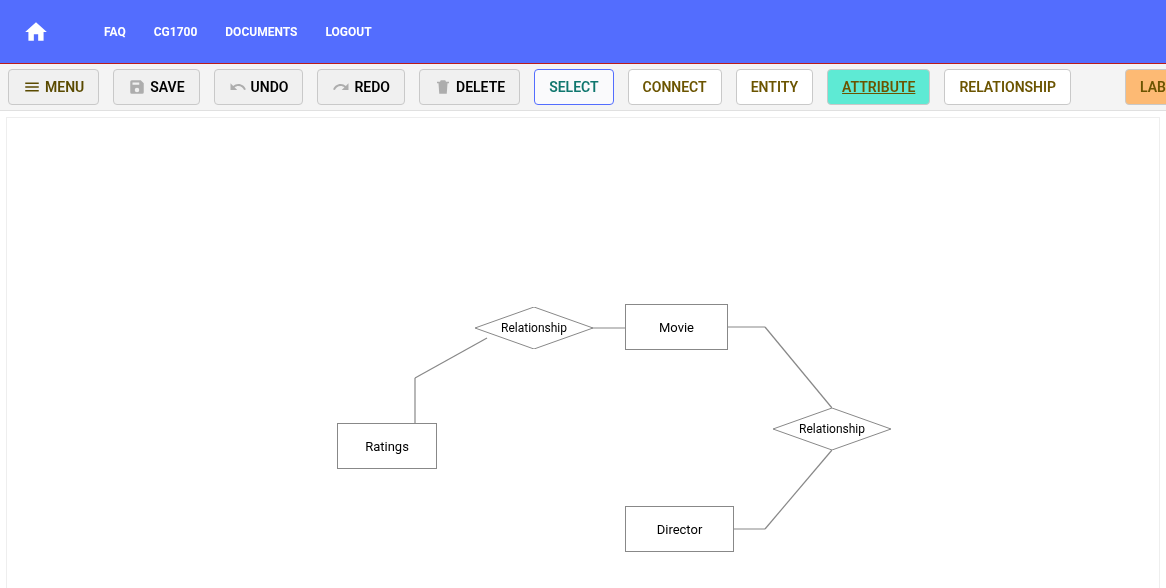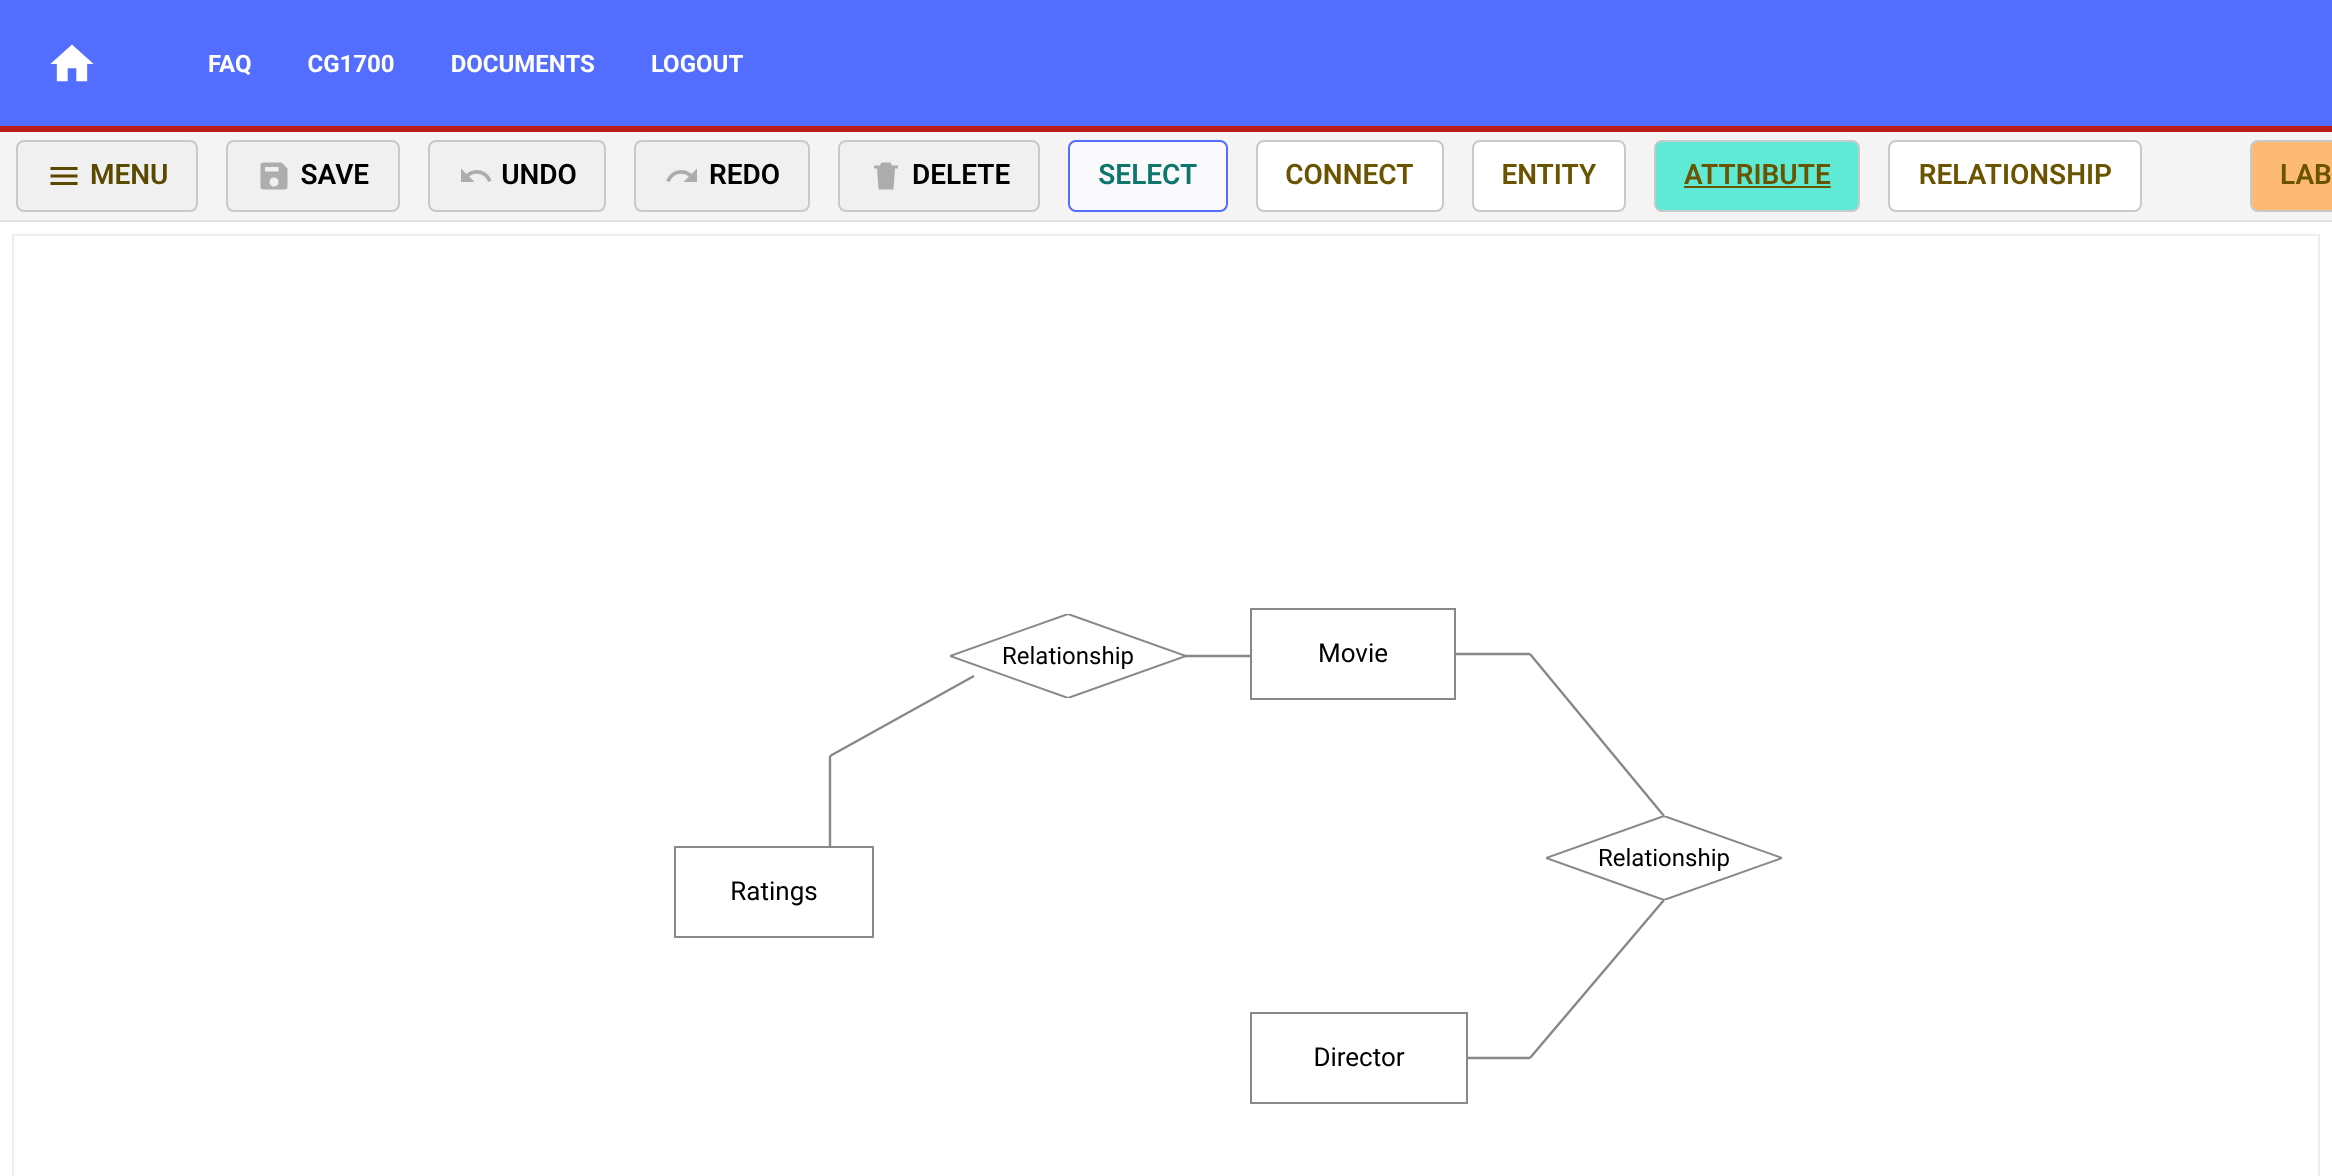--- a/index.html
+++ b/index.html
@@ -11,21 +11,21 @@
       display: flex;
       align-items: center;
       padding: 0 20px;
       gap: 32px;
     }
     .home-icon-wrap { width: 32px; display:flex; align-items:center; justify-content:center; cursor:pointer;}
     .nav-links { display: flex; gap: 28px; margin-left: 20px;}
     .nav-link { color: #fff; font-size: 12px; font-weight: 700; text-decoration:none; cursor:pointer; }
 
     .toolbar {
-      border-top: 3px solid #b91c1c;
+      border-top: 1px solid #b91c1c;
       border-bottom: 1px solid #e0e0e0;
       background: #f4f4f4;
       height: 48px;
       padding: 6px 8px;
       display:flex;
       gap: 14px;
       align-items:center;
     }
     .tool-btn {
       height: 36px;

